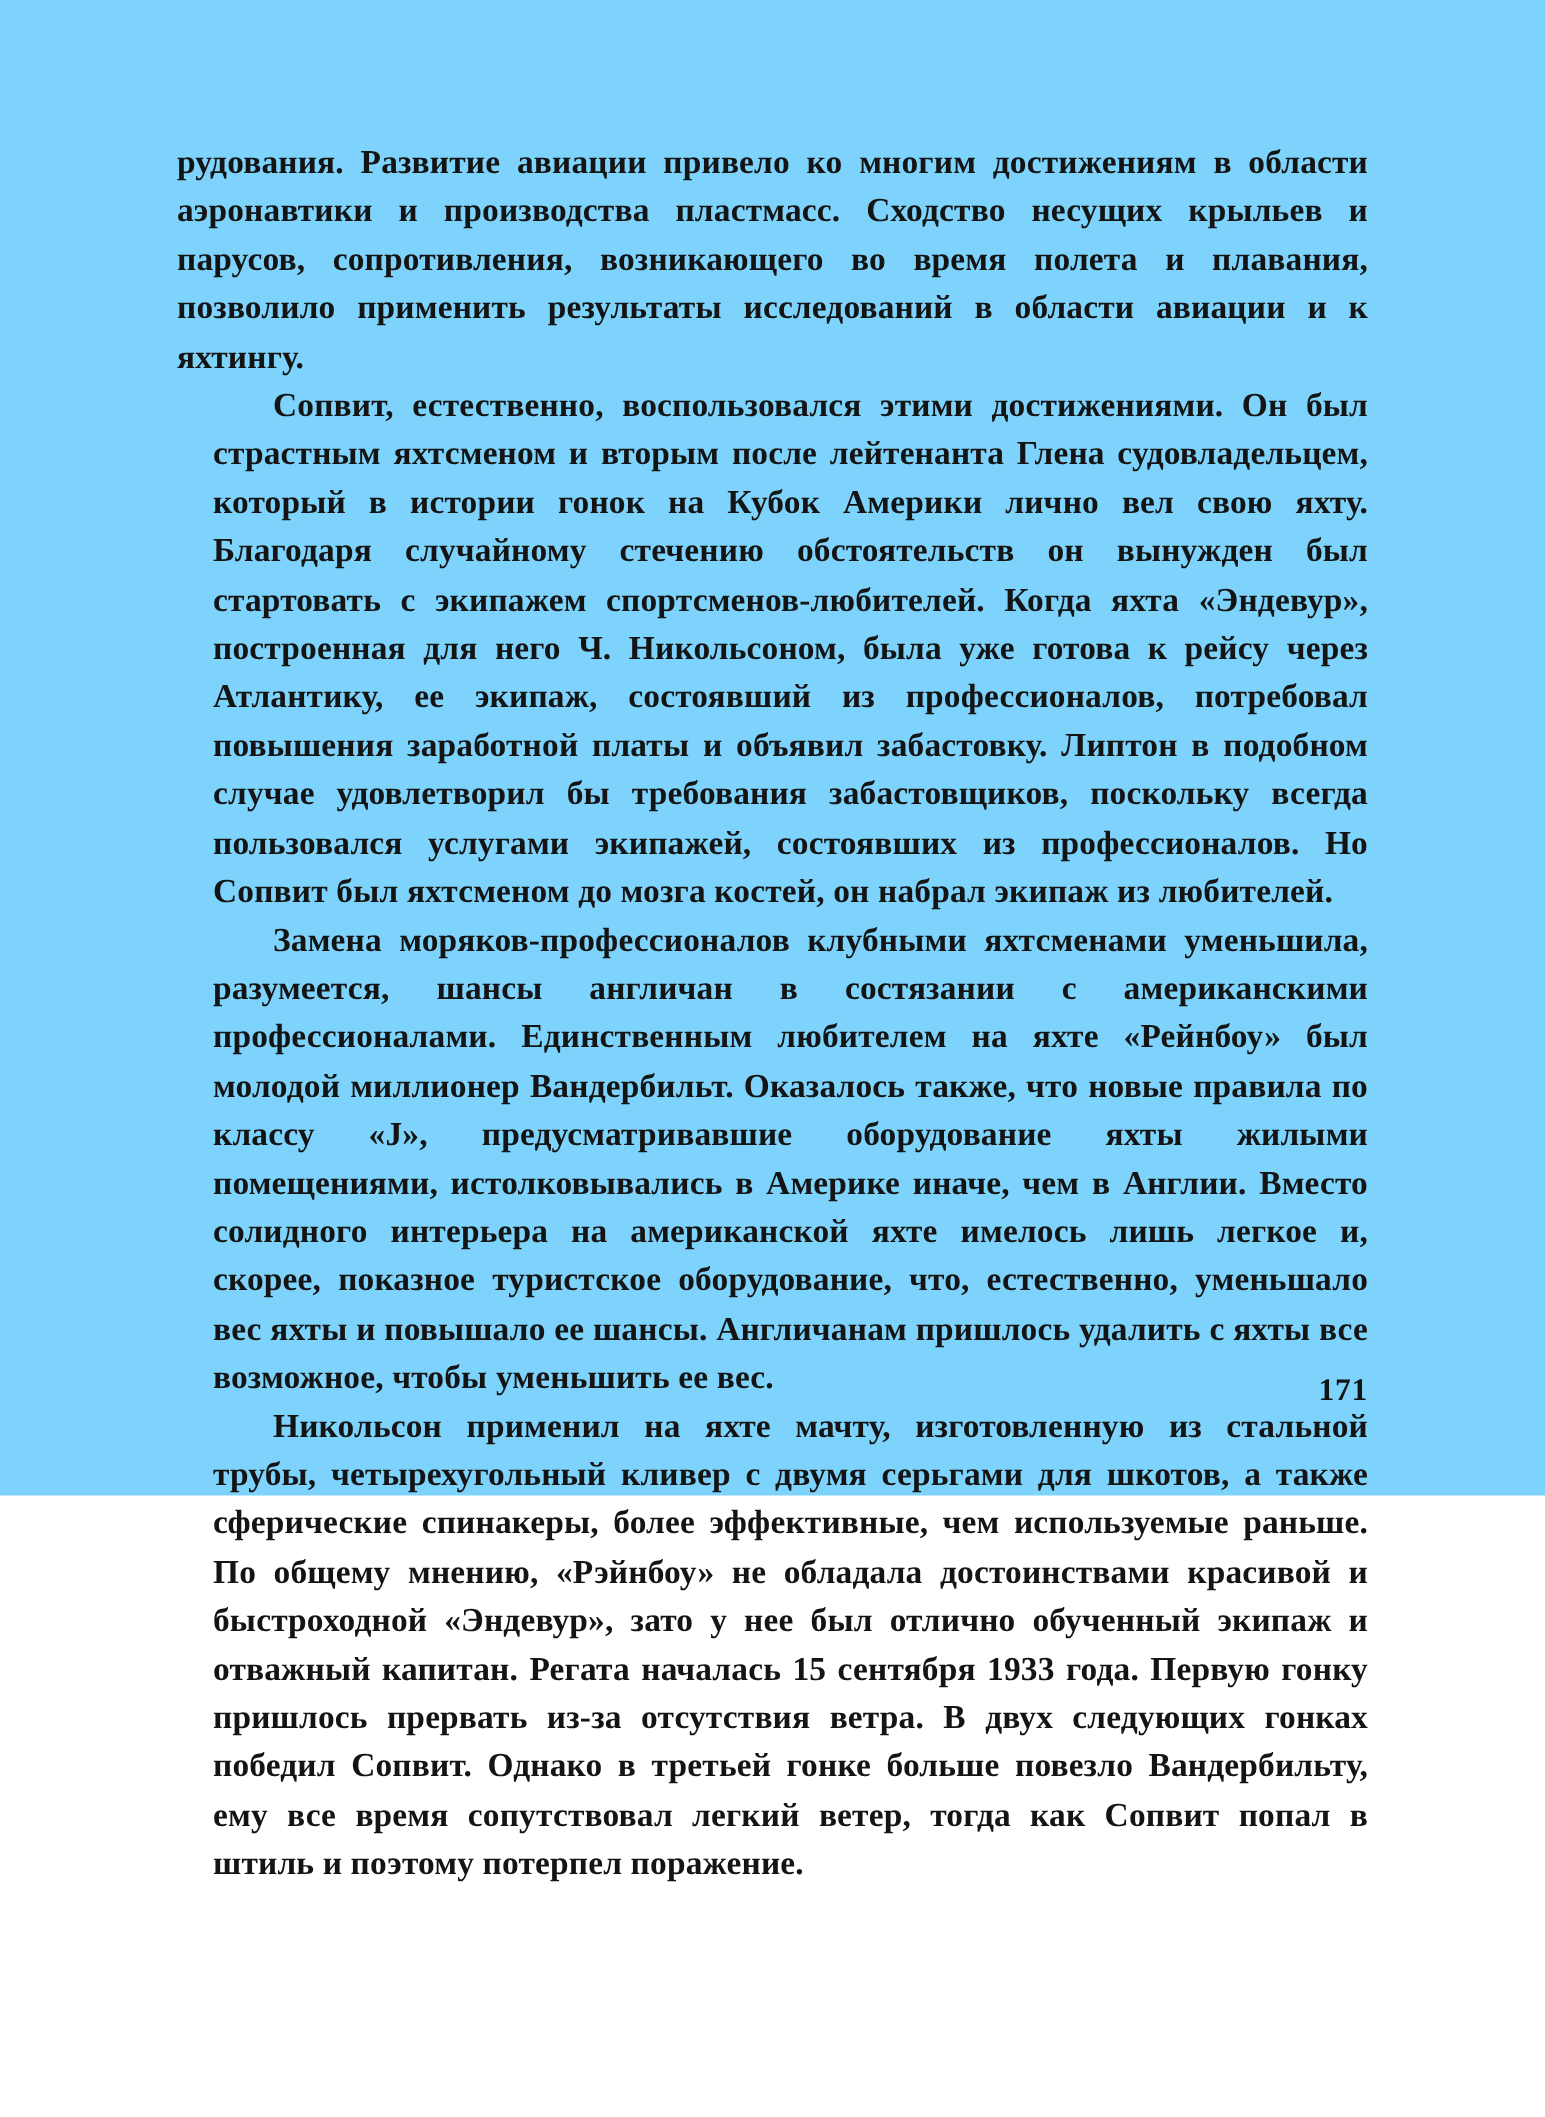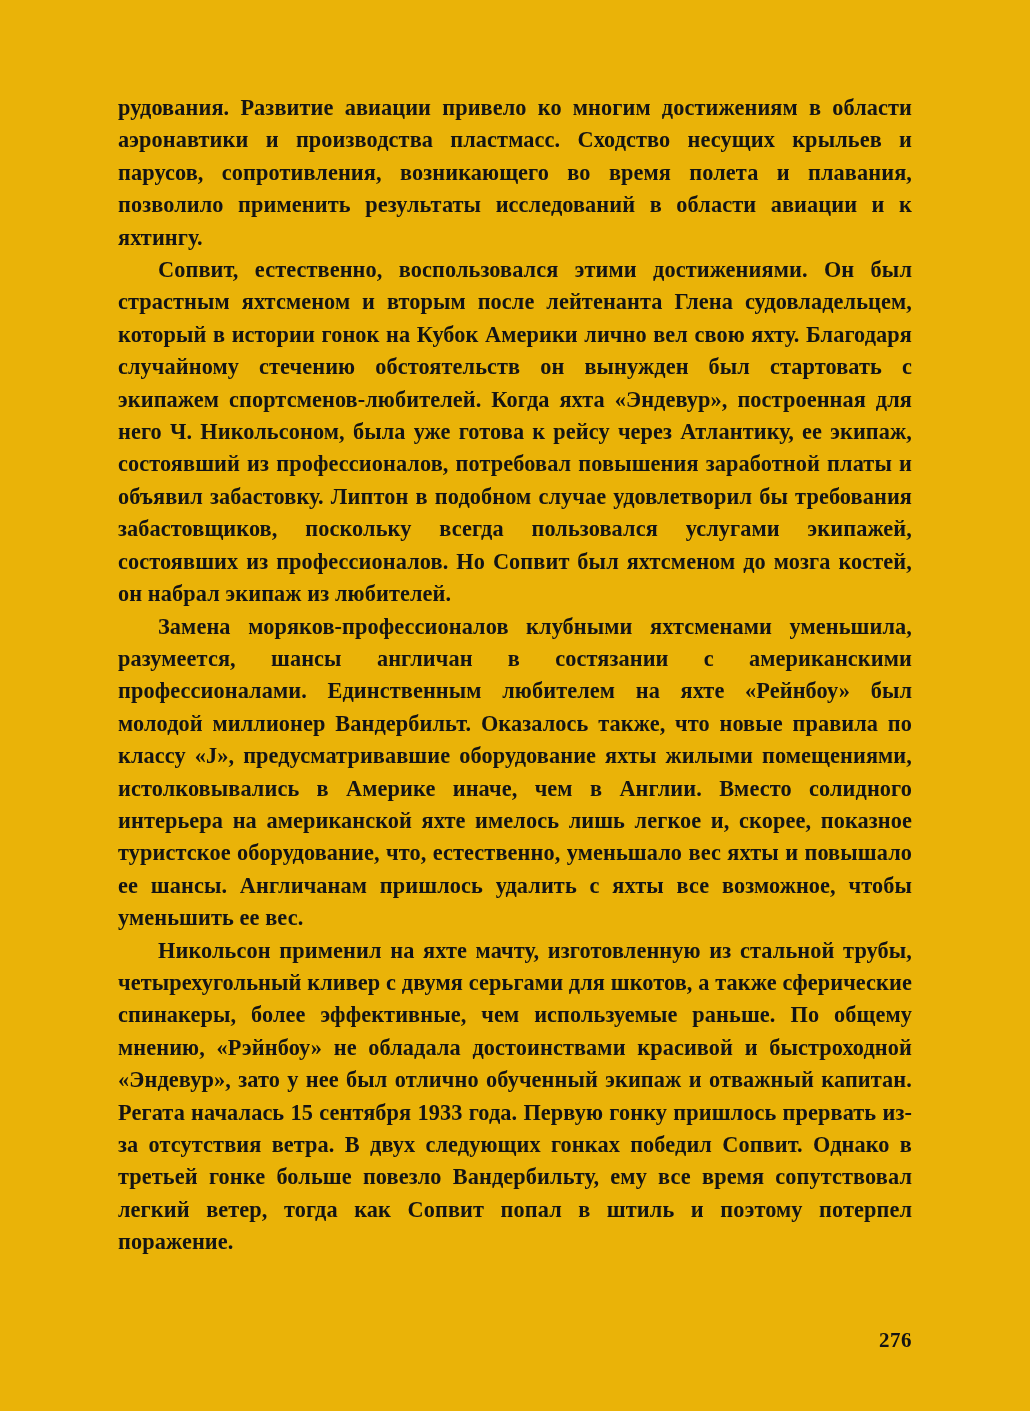--- a/index.html
+++ b/index.html
@@ -13,22 +13,22 @@
     font-family: "Liberation Serif", "DejaVu Serif", serif;
     color: #111111;
     position: relative;
     overflow: hidden;
   }
   .page {
     position: absolute;
     top: 0;
     left: 0;
     width: 1030px;
-    height: 1411px;
-    background: #eab308;
+    height: 997px;
+    background: #7dd3fc;
   }
   .text-column {
     position: absolute;
     left: 118px;
     top: 92px;
     width: 794px;
   }
   p.para {
     margin: 0 0 0 0;
     text-align: justify;
@@ -38,20 +38,21 @@
     letter-spacing: 0.1px;
     font-weight: 600;
     color: #141414;
     -webkit-font-smoothing: antialiased;
   }
   p.para + p.para {
     margin-top: 0px;
   }
   p.indent {
     text-indent: 40px;
+    margin-left: 24px;
   }
   .page-number {
     position: absolute;
     right: 118px;
     bottom: 58px;
     font-size: 21px;
     font-weight: 700;
     color: #141414;
     letter-spacing: 0.5px;
   }
@@ -59,14 +60,14 @@
 </head>
 <body>
 
 <div class="page">
   <div class="text-column">
     <p class="para">рудования. Развитие авиации привело ко многим достижениям в области аэронавтики и производства пластмасс. Сходство несущих крыльев и парусов, сопротивления, возникающего во время полета и плавания, позволило применить результаты исследований в области авиации и к яхтингу.</p>
     <p class="para indent">Сопвит, естественно, воспользовался этими достижениями. Он был страстным яхтсменом и вторым после лейтенанта Глена судовладельцем, который в истории гонок на Кубок Америки лично вел свою яхту. Благодаря случайному стечению обстоятельств он вынужден был стартовать с экипажем спортсменов-любителей. Когда яхта «Эндевур», построенная для него Ч. Никольсоном, была уже готова к рейсу через Атлантику, ее экипаж, состоявший из профессионалов, потребовал повышения заработной платы и объявил забастовку. Липтон в подобном случае удовлетворил бы требования забастовщиков, поскольку всегда пользовался услугами экипажей, состоявших из профессионалов. Но Сопвит был яхтсменом до мозга костей, он набрал экипаж из любителей.</p>
     <p class="para indent">Замена моряков-профессионалов клубными яхтсменами уменьшила, разумеется, шансы англичан в состязании с американскими профессионалами. Единственным любителем на яхте «Рейнбоу» был молодой миллионер Вандербильт. Оказалось также, что новые правила по классу «J», предусматривавшие оборудование яхты жилыми помещениями, истолковывались в Америке иначе, чем в Англии. Вместо солидного интерьера на американской яхте имелось лишь легкое и, скорее, показное туристское оборудование, что, естественно, уменьшало вес яхты и повышало ее шансы. Англичанам пришлось удалить с яхты все возможное, чтобы уменьшить ее вес.</p>
     <p class="para indent">Никольсон применил на яхте мачту, изготовленную из стальной трубы, четырехугольный кливер с двумя серьгами для шкотов, а также сферические спинакеры, более эффективные, чем используемые раньше. По общему мнению, «Рэйнбоу» не обладала достоинствами красивой и быстроходной «Эндевур», зато у нее был отлично обученный экипаж и отважный капитан. Регата началась 15 сентября 1933 года. Первую гонку пришлось прервать из-за отсутствия ветра. В двух следующих гонках победил Сопвит. Однако в третьей гонке больше повезло Вандербильту, ему все время сопутствовал легкий ветер, тогда как Сопвит попал в штиль и поэтому потерпел поражение.</p>
   </div>
-  <div class="page-number">276</div>
+  <div class="page-number">171</div>
 </div>
 
 </body></html>

